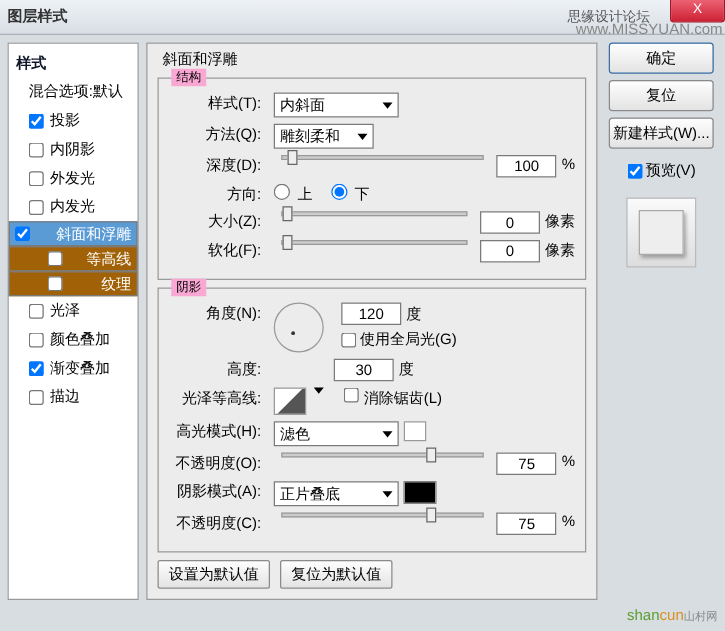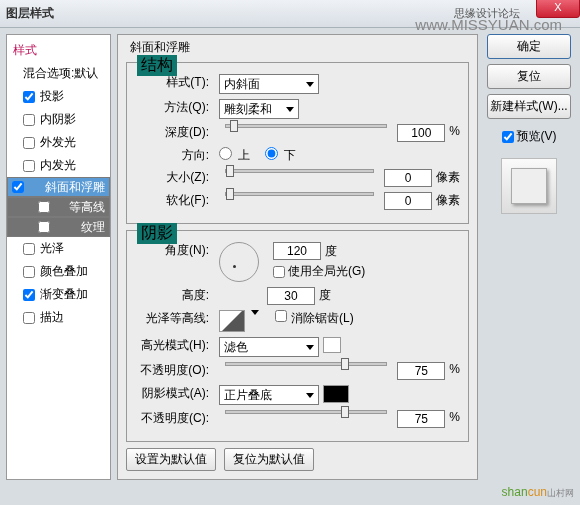--- a/index.html
+++ b/index.html
@@ -1,32 +1,32 @@
 <!DOCTYPE html>
 <html><head>
 <meta charset="utf-8">
 <style>
 *{box-sizing:border-box;margin:0;padding:0;font-family:"Microsoft YaHei",SimSun,Arial,sans-serif;font-size:12px}
 body{background:#d8dde2;width:580px;height:505px;overflow:hidden;position:relative}
 .titlebar{background:linear-gradient(to bottom,#eef2f6,#d9dee5);height:28px;display:flex;align-items:center;padding:0 6px;position:relative;border-bottom:1px solid #a8b0b8}
 .title{font-weight:bold;color:#333}
 .forum{position:absolute;right:60px;font-size:11px;color:#555}
-.forum2{position:absolute;right:18px;top:16px;font-size:15px;color:#888}
+.forum2{position:absolute;right:2px;top:16px;font-size:12px;color:#888}
 .closebtn{position:absolute;right:0;top:-2px;width:44px;height:20px;background:linear-gradient(to bottom,#e67,#c23);border:1px solid #a12;border-radius:0 0 3px 3px;color:#fff;text-align:center;line-height:16px;font-size:11px}
 .main{display:flex;padding:6px;gap:6px}
 .leftpanel{width:105px;background:#fff;border:1px solid #999;padding:4px 0}
-.lh{padding:3px 6px;font-weight:normal;color:#be185d}
+.lh{padding:3px 6px;font-weight:bold;color:#0f172a}
 .li{padding:3px 3px 3px 16px;display:flex;align-items:center;gap:3px;position:relative}
 .li input[type=checkbox]{margin-right:2px}
 .li.sel{background:#5b9bd5;color:#fff}
 .li.sub{padding-left:30px}
-.li.sub.sel{background:#737373;color:#fff}
+.li.sub.sel{background:#a16207;color:#fff}
 .midpanel{flex:1;display:flex;flex-direction:column;gap:4px}
 .fieldset{border:1px solid #999;padding:6px 8px 8px;position:relative;background:#ececec}
-.fieldset>.legend{position:absolute;top:-8px;left:10px;background:#0f766e;padding:0 4px;font-size:16px}
+.fieldset>.legend{position:absolute;top:-8px;left:10px;background:#f9a8d4;padding:0 4px;font-size:10px}
 .row{display:flex;align-items:flex-start;margin:5px 0;gap:4px}
 .lbl{width:80px;text-align:right;padding-right:6px}
 .sel{border:1px solid #7a7a7a;background:#fff;height:20px;padding:0 4px;display:flex;align-items:center;justify-content:space-between;gap:10px}
 .dd{border-left:4px solid transparent;border-right:4px solid transparent;border-top:5px solid #000}
 .slider{flex:1;height:4px;background:#ccc;border:1px solid #999;position:relative;margin:0 6px}
 .slider .thumb{position:absolute;top:-5px;width:8px;height:12px;background:#eee;border:1px solid #666}
 .numbox{width:48px;height:18px;border:1px solid #7a7a7a;background:#fff;text-align:center;line-height:16px}
 .radio{margin-right:2px}
 .sw{width:26px;height:22px;border:1px solid #999;background:linear-gradient(135deg,#fff 0%,#fff 49%,#555 51%,#555 100%)}
 .sw2{width:26px;height:18px;border:1px solid #999;background:#000}

